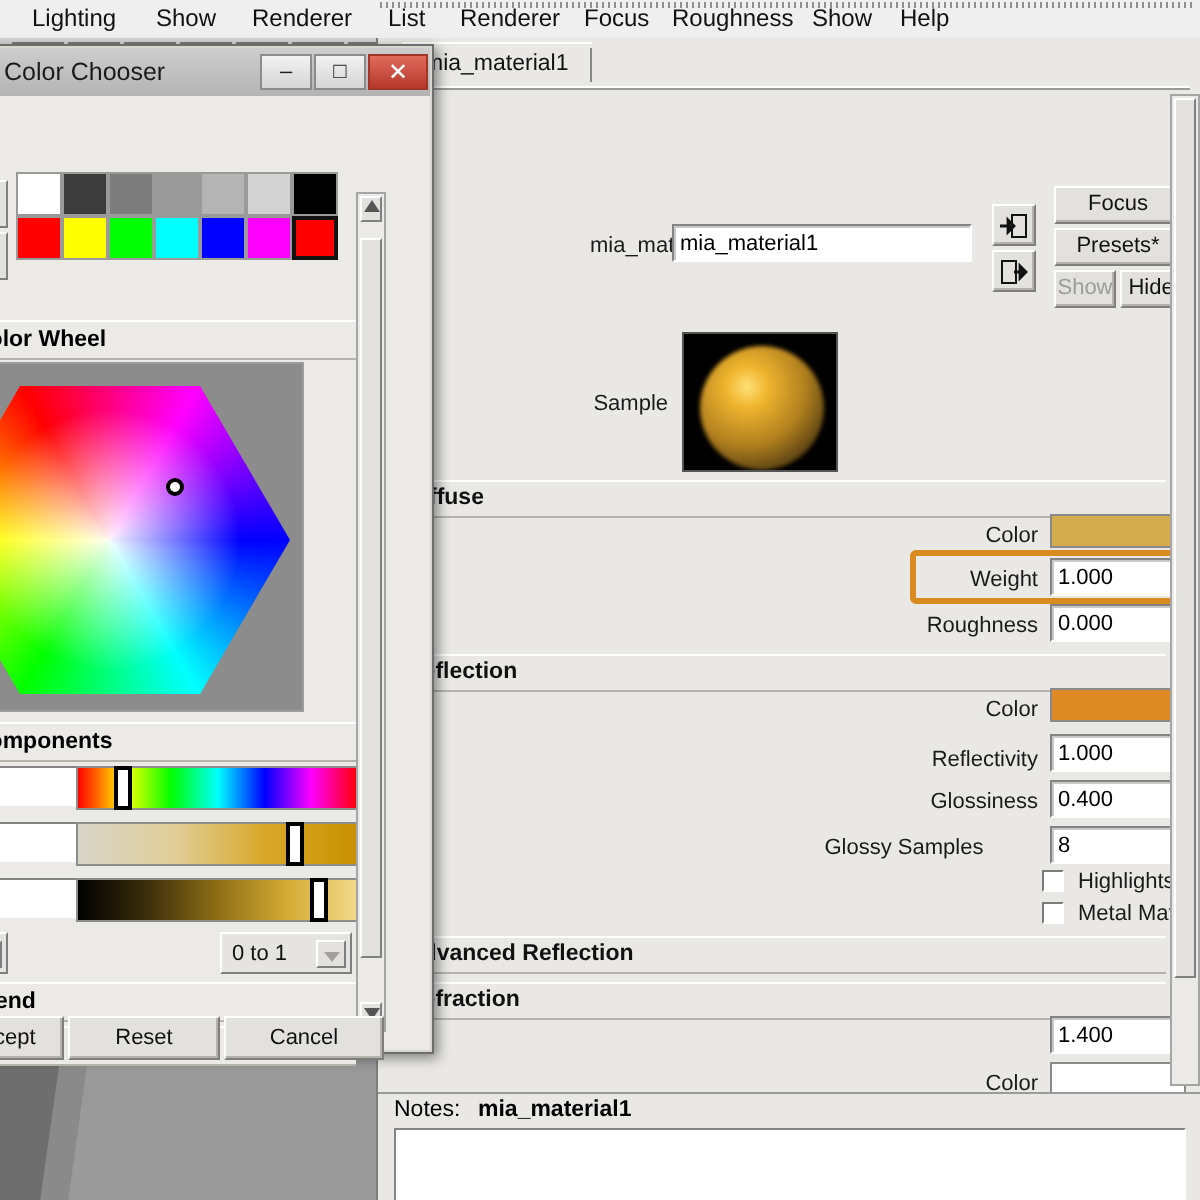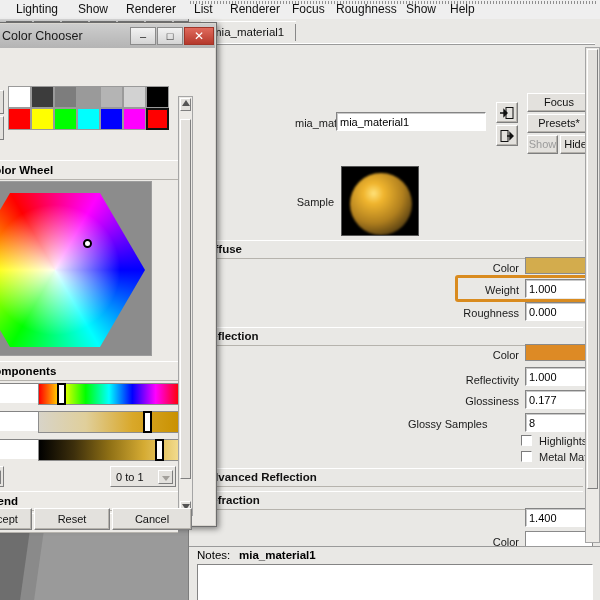--- a/index.html
+++ b/index.html
@@ -279,27 +279,27 @@
     </div>
 
     <div class="lbl abs" style="left:222px;top:355px;width:108px;text-align:right">Reflectivity</div>
     <div class="field abs" style="left:336px;top:348px;width:68px;height:19px;line-height:16px">1.000</div>
     <div class="slider abs" style="left:410px;top:350px;width:120px">
       <div class="trk"></div>
 
     </div>
 
     <div class="lbl abs" style="left:222px;top:376px;width:108px;text-align:right">Glossiness</div>
-    <div class="field abs" style="left:336px;top:371px;width:68px;height:19px;line-height:16px">0.177</div>
+    <div class="field abs" style="left:336px;top:371px;width:68px;height:19px;line-height:16px">0.400</div>
     <div class="slider abs" style="left:410px;top:373px;width:120px">
       <div class="trk"></div>
 
     </div>
 
-    <div class="lbl abs" style="left:219px;top:399px;width:118px;text-align:left">Glossy Samples</div>
+    <div class="lbl abs" style="left:204px;top:399px;width:118px;text-align:center">Glossy Samples</div>
     <div class="field abs" style="left:336px;top:394px;width:68px;height:19px;line-height:16px">8</div>
     <div class="slider abs" style="left:410px;top:396px;width:120px">
       <div class="trk"></div>
 
     </div>
 
     <div class="cbx" style="left:332px;top:416px"></div>
     <div class="lbl abs" style="left:350px;top:416px;width:120px;text-align:left">Highlights Only</div>
     <div class="cbx" style="left:332px;top:432px"></div>
     <div class="lbl abs" style="left:350px;top:432px;width:120px;text-align:left">Metal Material</div>

